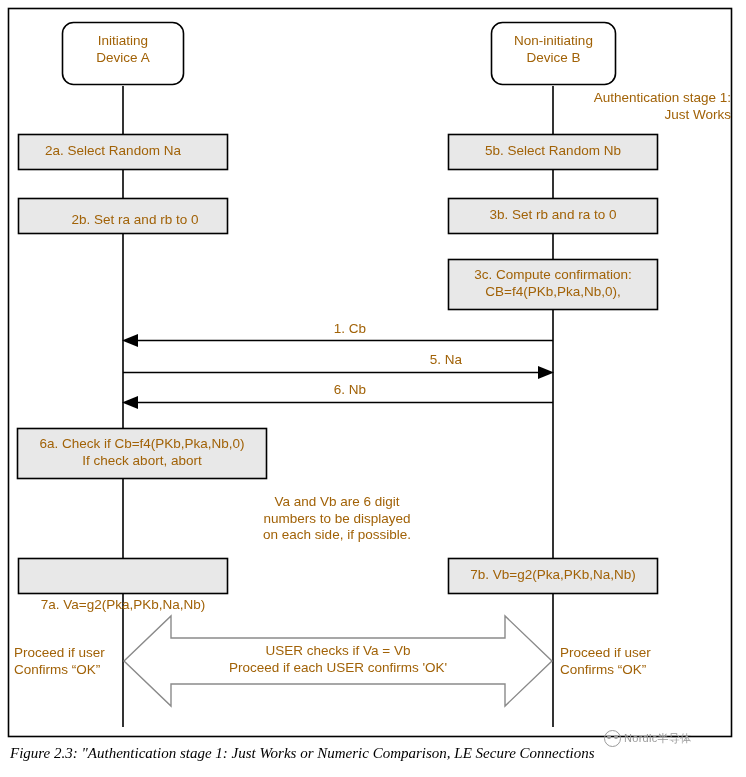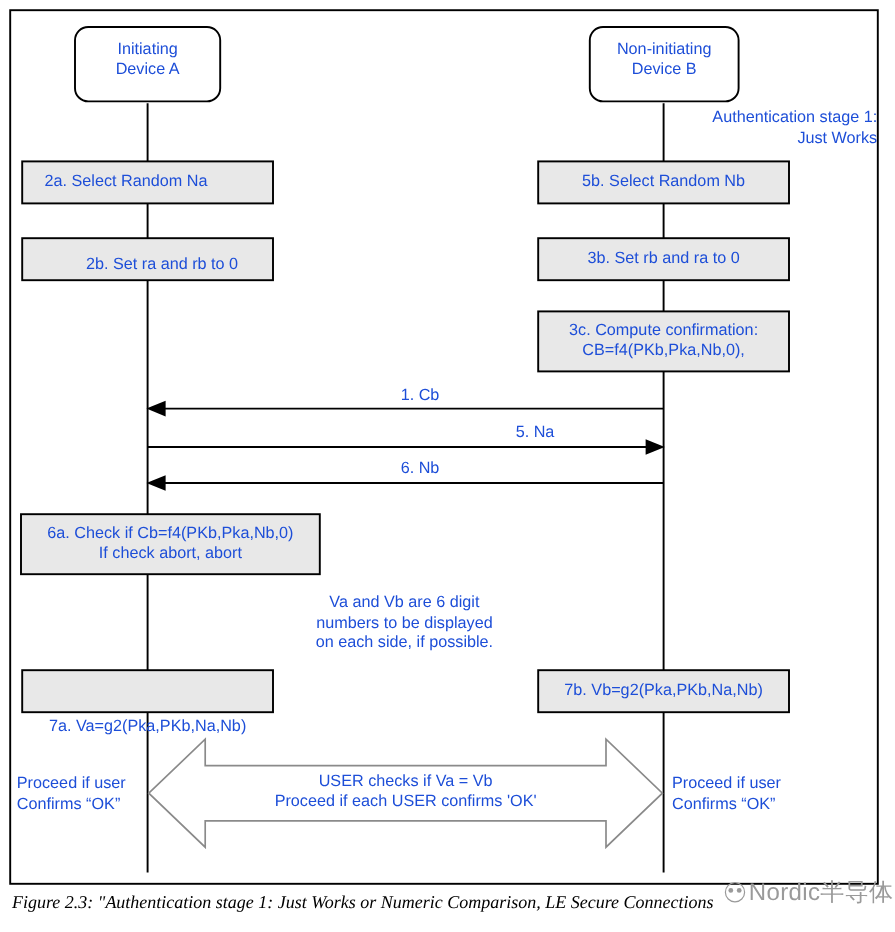--- a/index.html
+++ b/index.html
@@ -22,21 +22,21 @@
   #diagram-svg {
     position: absolute;
     left: 0;
     top: 0;
   }
   .lbl {
     position: absolute;
     font-family: "Liberation Sans", sans-serif;
     font-size: 13.5px;
     line-height: 16.5px;
-    color: #1d4ed8;
+    color: #a16207;
     white-space: pre-line;
   }
   .center { text-align: center; }
   .right  { text-align: right; }
   .left   { text-align: left; }
   .caption {
     position: absolute;
     left: 10px;
     top: 744px;
     width: 726px;
@@ -45,21 +45,21 @@
     font-size: 15px;
     line-height: 19px;
     color: #000;
     white-space: nowrap;
   }
   .watermark {
     position: absolute;
     left: 604px;
     top: 730px;
     font-family: "Liberation Sans", sans-serif;
-    font-size: 20px;
+    font-size: 11px;
     color: #9a9a9a;
     letter-spacing: 0.3px;
     white-space: nowrap;
     display: flex;
     align-items: center;
     gap: 3px;
   }
   .wm-mark {
     display: inline-block;
     width: 15px;
@@ -121,21 +121,21 @@
   </svg>
 
   <div class="lbl center" style="left:62px; top:33px; width:122px;">Initiating
 Device A</div>
   <div class="lbl center" style="left:491px; top:33px; width:125px;">Non-initiating
 Device B</div>
 
   <div class="lbl right" style="left:531px; top:90px; width:200px;">Authentication stage 1:
 Just Works</div>
 
-  <div class="lbl center" style="left:19px; top:143px; width:172px;">2a. Select Random Na</div>
+  <div class="lbl center" style="left:19px; top:143px; width:172px;padding-left:8px;">2a. Select Random Na</div>
   <div class="lbl center" style="left:19px; top:212px; width:232px;">2b. Set ra and rb to 0</div>
   <div class="lbl center" style="left:18px; top:436px; width:248px;">6a. Check if Cb=f4(PKb,Pka,Nb,0)
 If check abort, abort</div>
   <div class="lbl center" style="left:19px; top:597px; width:208px;">7a. Va=g2(Pka,PKb,Na,Nb)</div>
 
   <div class="lbl center" style="left:449px; top:143px; width:208px;">5b. Select Random Nb</div>
   <div class="lbl center" style="left:449px; top:207px; width:208px;">3b. Set rb and ra to 0</div>
   <div class="lbl center" style="left:449px; top:267px; width:208px;">3c. Compute confirmation:
 CB=f4(PKb,Pka,Nb,0),</div>
   <div class="lbl center" style="left:449px; top:567px; width:208px;">7b. Vb=g2(Pka,PKb,Na,Nb)</div>

